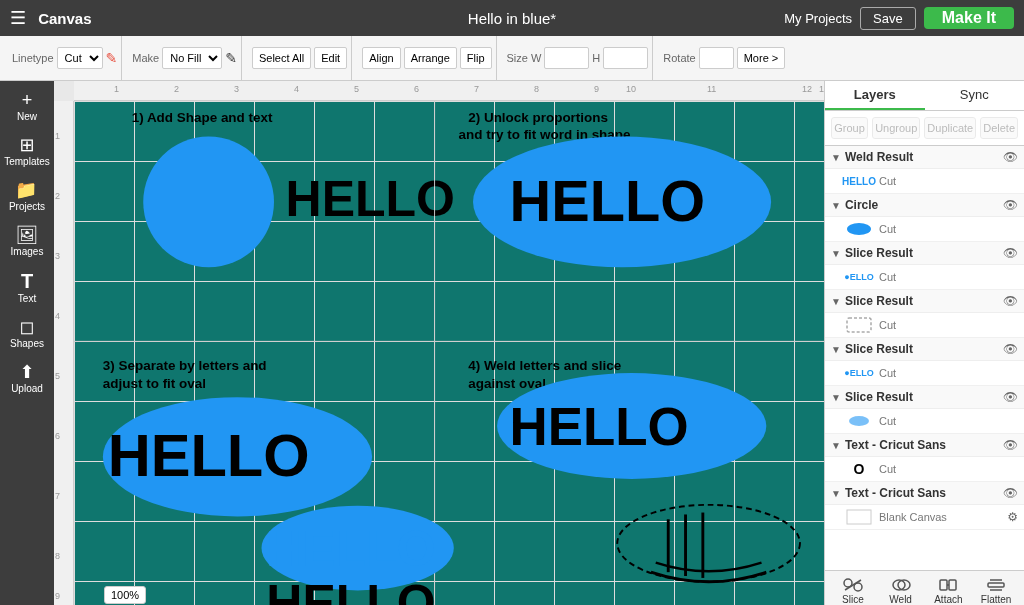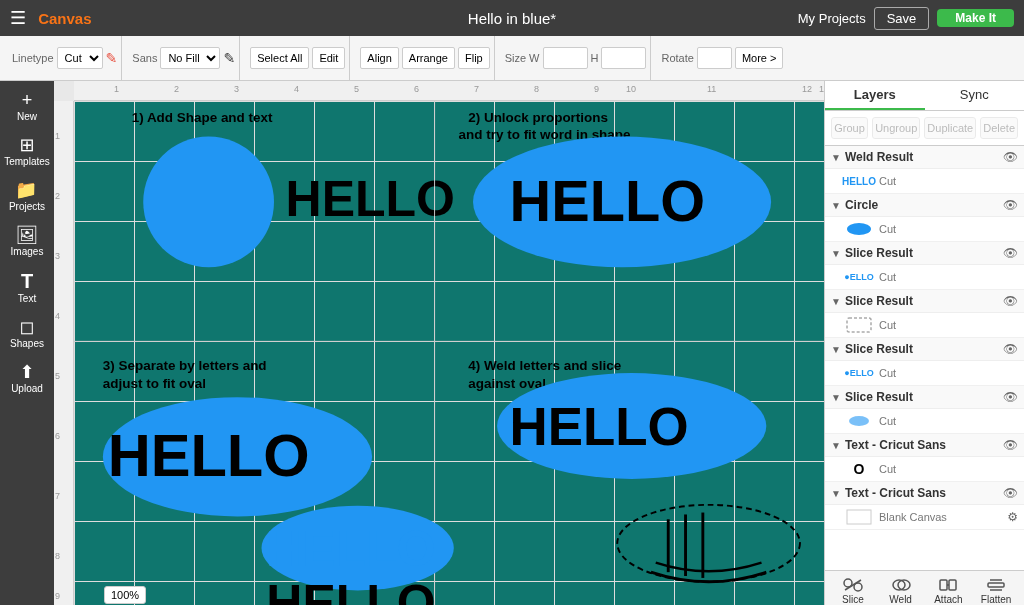--- a/index.html
+++ b/index.html
@@ -4,26 +4,26 @@
   <style>
     * { box-sizing: border-box; margin: 0; padding: 0; }
     body { font-family: Arial, sans-serif; background: #f0f0f0; width: 1024px; height: 605px; overflow: hidden; }
 
     
     #top-bar {
       display: flex; align-items: center; background: #3d3d3d; height: 36px;
       padding: 0 10px; color: white; position: relative; z-index: 10;
     }
     #top-bar .hamburger { font-size: 18px; margin-right: 12px; cursor: pointer; }
-    #top-bar .canvas-title { font-size: 15px; font-weight: bold; color: #f97316; margin-right: auto; }
+    #top-bar .canvas-title { font-size: 15px; font-weight: bold; color: #ffffff; margin-right: auto; }
     #top-bar .doc-title { position: absolute; left: 50%; transform: translateX(-50%); font-size: 15px; color: white; }
     #top-bar .right-buttons { display: flex; align-items: center; gap: 8px; }
     #top-bar .my-projects-btn { background: transparent; border: none; color: white; font-size: 13px; cursor: pointer; }
     #top-bar .save-btn { background: transparent; border: 1px solid #aaa; color: white; font-size: 13px; padding: 3px 12px; border-radius: 3px; cursor: pointer; }
-    #top-bar .make-it-btn { background: #3cba4b; border: none; color: white; font-size: 12px; font-weight: bold; padding: 2px 18px; border-radius: 4px; cursor: pointer; }
+    #top-bar .make-it-btn { background: #3cba4b; border: none; color: white; font-size: 16px; font-weight: bold; padding: 2px 18px; border-radius: 4px; cursor: pointer; }
 
     
     #toolbar2 {
       display: flex; align-items: center; background: #f5f5f5; height: 45px;
       border-bottom: 1px solid #ccc; padding: 0 8px; gap: 6px; font-size: 12px; color: #333;
     }
     #toolbar2 .tool-group { display: flex; align-items: center; gap: 3px; padding: 0 4px; border-right: 1px solid #ccc; height: 100%; }
     #toolbar2 .tool-group:last-child { border-right: none; }
     #toolbar2 select { font-size: 11px; border: 1px solid #ccc; padding: 1px 3px; background: white; border-radius: 2px; height: 22px; }
     #toolbar2 .toolbar-label { font-size: 11px; color: #666; }
@@ -107,21 +107,21 @@
 
 <div id="toolbar2">
   <div class="tool-group">
     <span class="toolbar-label">Linetype</span>
     <select>
       <option>Cut</option>
     </select>
     <span style="color:#e74c3c; font-size:14px;">✎</span>
   </div>
   <div class="tool-group">
-    <span class="toolbar-label">Sans</span>
+    <span class="toolbar-label">Make</span>
     <select>
       <option>No Fill</option>
     </select>
     <span style="font-size:14px;">✎</span>
   </div>
   <div class="tool-group">
     <button class="toolbar-btn">Select All</button>
     <button class="toolbar-btn">Edit</button>
   </div>
   <div class="tool-group">

